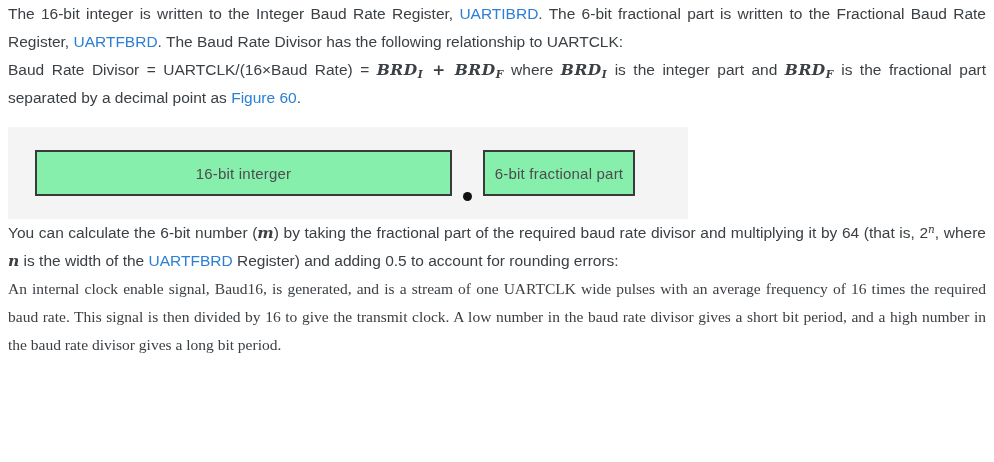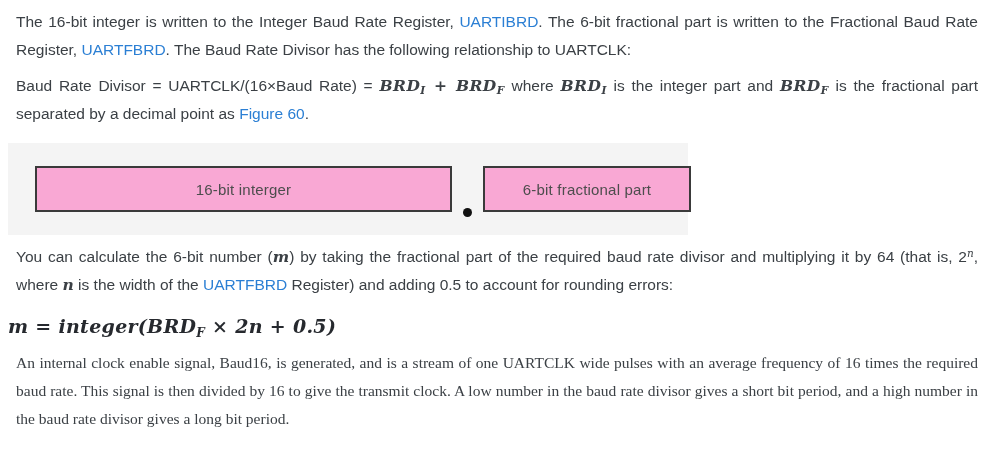--- a/index.html
+++ b/index.html
@@ -7,21 +7,21 @@
   body {
     width: 994px;
     height: 462px;
     background: #ffffff;
     font-family: "Liberation Sans", sans-serif;
     color: var(--text, #3b4045);
     overflow: hidden;
   }
   .page { padding: 0 8px; }
   p.body-text {
-    margin: 8px;
+    margin: 0;
     font-size: 15.5px;
     line-height: 28px;
     text-align: justify;
   }
   .p1 { margin-top: 0; }
   .p2 { margin-top: 14px; }
   .p3 { margin-top: 26px; }
   .p4 { margin-top: 16px; font-family: Liberation Serif, serif; }
   a.doclink {
     color: var(--link, #2b7fd4);
@@ -61,33 +61,33 @@
     margin-top: 15px;
     width: 680px;
     height: 92px;
     background: var(--figure-bg, #f4f4f4);
     position: relative;
   }
   .figure-box {
     position: absolute;
     top: 23px;
     height: 46px;
-    background: #f9a8d4;
+    background: #86efac;
     border: 2px solid #3a3a3a;
     display: flex;
     align-items: center;
     justify-content: center;
   }
   .figure-box .box-label {
     font-size: 15px;
     color: #4d4d4d;
     letter-spacing: 0.2px;
   }
   .box-integer { left: 27px;  width: 417px; }
-  .box-fraction { left: 475px; width: 208px; }
+  .box-fraction { left: 475px; width: 152px; }
   .decimal-dot {
     position: absolute;
     left: 455px;
     top: 65px;
     width: 9px;
     height: 9px;
     border-radius: 50%;
     background: #111111;
   }
   
@@ -121,17 +121,16 @@
       <span class="box-label">16-bit interger</span>
     </div>
     <span class="decimal-dot"></span>
     <div class="figure-box box-fraction">
       <span class="box-label">6-bit fractional part</span>
     </div>
   </div>
 
   <p class="body-text p3"><span>You can calculate the 6-bit number (</span><span class="math-var">m</span><span>) by taking the fractional part of the required baud rate divisor and multiplying it by 64 (that is, 2</span><sup class="math-sup">n</sup><span>, where </span><span class="math-var">n</span><span> is the width of the </span><a class="doclink">UARTFBRD</a><span> Register) and adding 0.5 to account for rounding errors:</span></p>
 
-  <p class="formula"><span>m = integer(BRD</span><sub class="f-sub">F</sub><span> × 2n + 0.5)</span></p>
 
   <p class="body-text p4"><span>An internal clock enable signal, Baud16, is generated, and is a stream of one UARTCLK wide pulses with an average frequency of 16 times the required baud rate. This signal is then divided by 16 to give the transmit clock. A low number in the baud rate divisor gives a short bit period, and a high number in the baud rate divisor gives a long bit period.</span></p>
 
 </div>
 
 </body></html>

